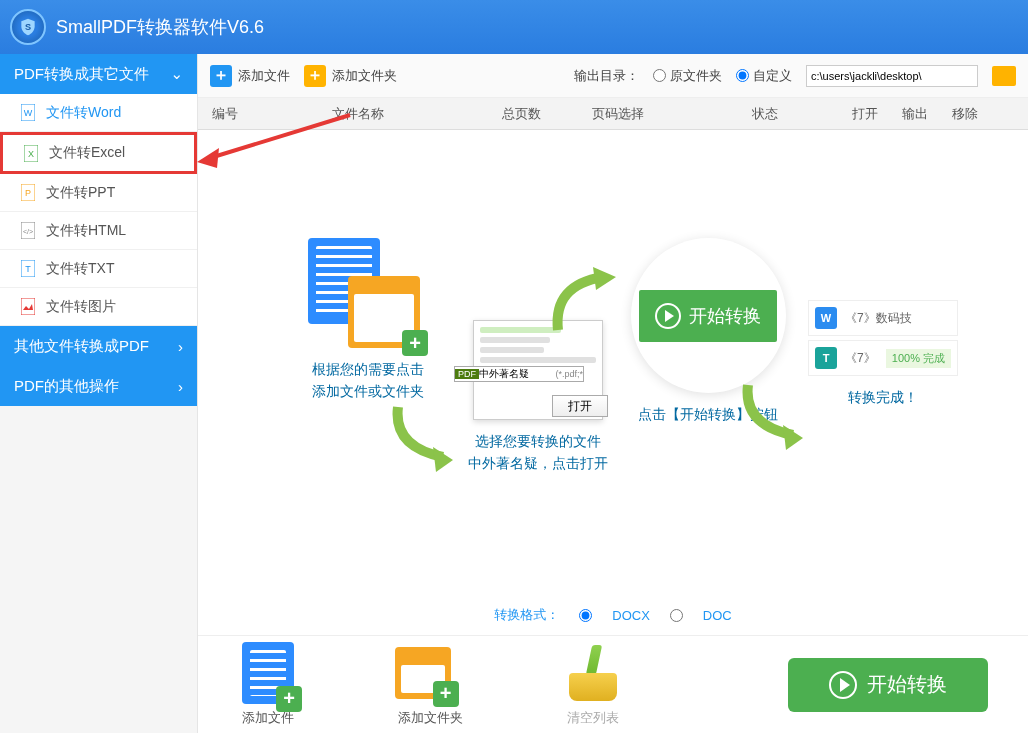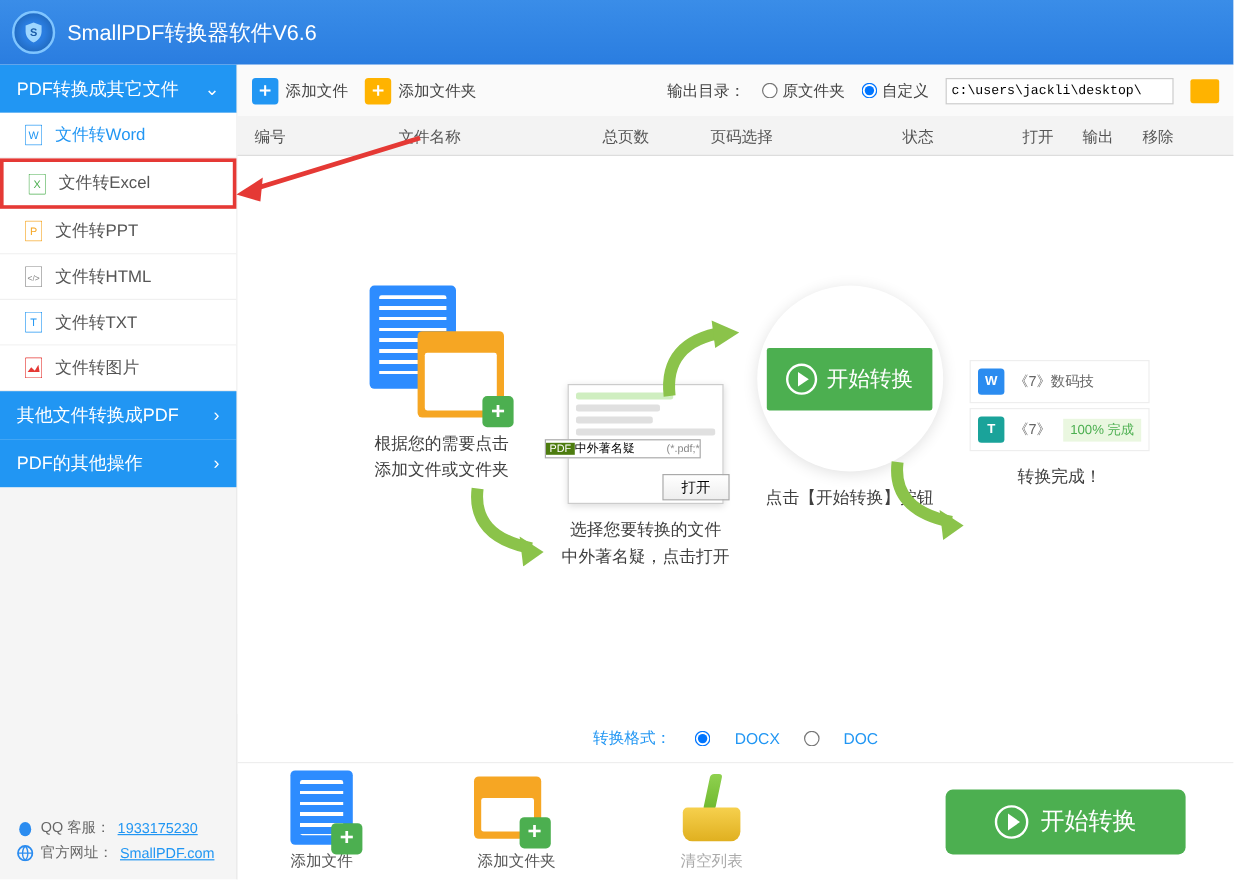--- a/index.html
+++ b/index.html
@@ -29,37 +29,37 @@
 
 .main{flex:1;display:flex;flex-direction:column;background:#fff}
 .toolbar{height:44px;background:#fafafa;border-bottom:1px solid #eee;display:flex;align-items:center;padding:0 12px;gap:14px;font-size:13px;color:#444}
 .toolbar .btn{display:flex;align-items:center;gap:6px;cursor:pointer}
 .toolbar .btn .sq{width:22px;height:22px;border-radius:3px;display:flex;align-items:center;justify-content:center;color:#fff;font-size:16px;font-weight:bold}
 .toolbar .sq.blue{background:#2196f3}
 .toolbar .sq.orange{background:#ffb300}
 .toolbar .spacer{flex:1}
 .toolbar label{display:flex;align-items:center;gap:4px;cursor:pointer}
 .toolbar input[type=radio]{margin:0}
-.toolbar .path-input{width:190px;height:22px;border:1px solid #ccc;background:#fff;padding:0 4px;font-size:11px;font-family:Liberation Mono, monospace}
+.toolbar .path-input{width:172px;height:22px;border:1px solid #ccc;background:#fff;padding:0 4px;font-size:11px;font-family:Liberation Sans, sans-serif}
 .toolbar .folder-btn{width:24px;height:20px;background:#ffb300;border-radius:2px;cursor:pointer}
 
 .table-head{height:32px;background:#f3f3f3;border-bottom:1px solid #ddd;display:flex;align-items:center;font-size:13px;color:#555;padding:0 14px}
 .table-head span{text-align:left}
 .col-num{width:120px}
 .col-name{width:170px}
 .col-pages{width:90px}
 .col-range{width:160px}
 .col-status{width:100px}
 .col-open{width:50px}
 .col-output{width:50px}
 .col-remove{width:50px}
 
 .stage{flex:1;position:relative;background:#fff}
 .step{position:absolute;text-align:center}
-.step .caption{font-size:14px;color:#404040;line-height:1.6;margin-top:10px}
+.step .caption{font-size:14px;color:#0369a1;line-height:1.6;margin-top:10px}
 .step1{left:60px;top:108px;width:220px}
 .step2{left:230px;top:190px;width:220px}
 .step3{left:400px;top:108px;width:220px}
 .step4{left:575px;top:170px;width:220px}
 
 .doc-stack{position:relative;width:120px;height:110px;margin:0 auto}
 .doc-blue{position:absolute;left:0;top:0;width:72px;height:86px;background:#2d8cff;border-radius:4px}
 .doc-blue:before{content:"";position:absolute;left:8px;top:8px;right:8px;bottom:8px;background:repeating-linear-gradient(#fff,#fff 3px,#2d8cff 3px,#2d8cff 9px);border-radius:2px}
 .doc-blue .plus{position:absolute;right:-8px;bottom:-8px;width:26px;height:26px;background:#4caf50;border-radius:4px;color:#fff;display:flex;align-items:center;justify-content:center;font-size:20px;font-weight:bold}
 .doc-orange{position:absolute;right:8px;bottom:0;width:72px;height:72px;background:#f6a623;border-radius:4px}
@@ -179,37 +179,20 @@
     </div>
     <div class="section-header">
       <span>其他文件转换成PDF</span>
       <span class="arrow">›</span>
     </div>
     <div class="section-header">
       <span>PDF的其他操作</span>
       <span class="arrow">›</span>
     </div>
 
-    <div class="footer">
-      <div class="row">
-        <svg width="14" height="14">
-            <ellipse cx="7" cy="8" rx="5" ry="6" fill="#2b8cf0"></ellipse>
-          </svg>
-        <span>QQ 客服：</span>
-        <a href="#">1933175230</a>
-      </div>
-      <div class="row">
-        <svg width="14" height="14">
-            <circle cx="7" cy="7" r="6" fill="none" stroke="#2b8cf0" stroke-width="1.5"></circle>
-            <path d="M1 7h12M7 1c3 3 3 9 0 12M7 1c-3 3-3 9 0 12" stroke="#2b8cf0" fill="none"></path>
-          </svg>
-        <span>官方网址：</span>
-        <a href="#">SmallPDF.com</a>
-      </div>
-    </div>
   </div>
 
   <div class="main">
     <div class="toolbar">
       <div class="btn">
           <div class="sq blue">＋</div>
           <span>添加文件</span>
         </div>
       <div class="btn">
           <div class="sq orange">＋</div>

